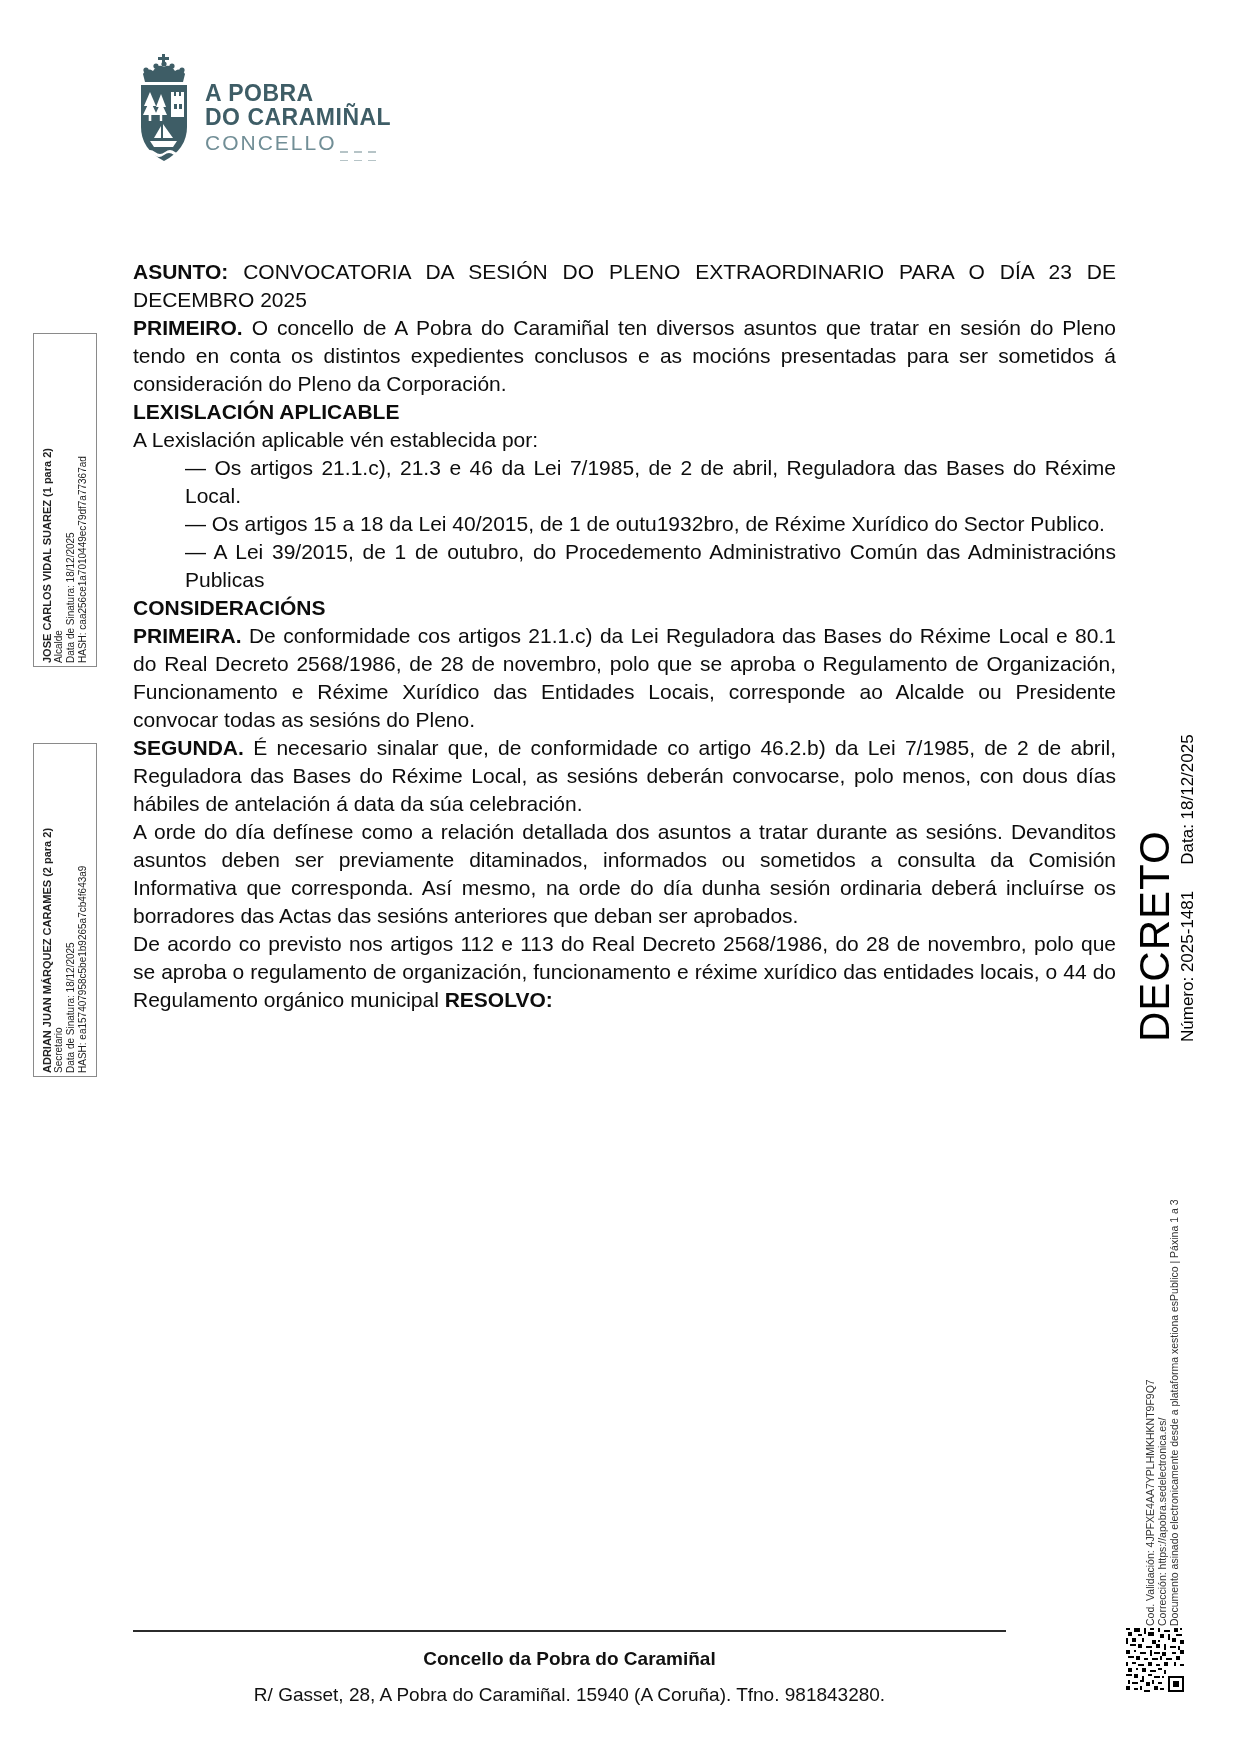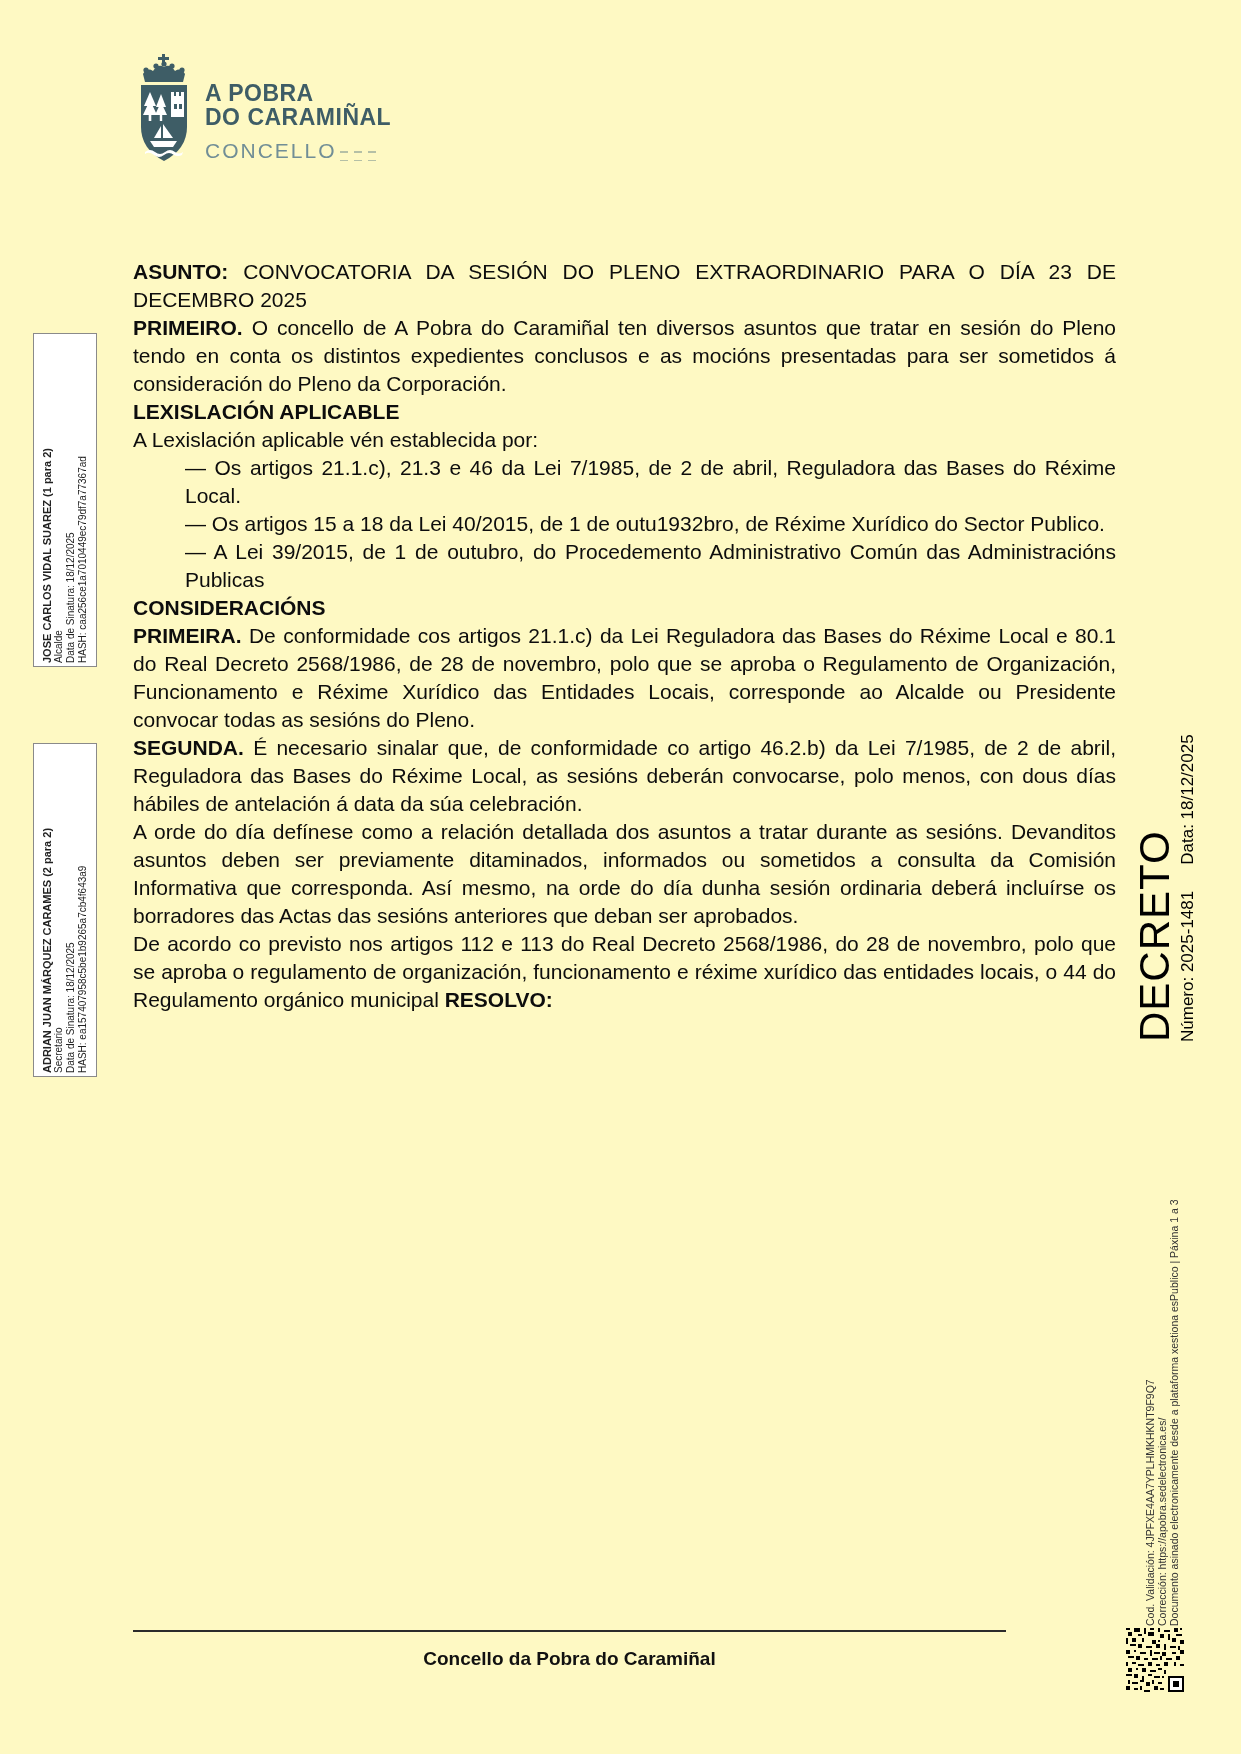--- a/index.html
+++ b/index.html
@@ -1,26 +1,26 @@
 <!DOCTYPE html>
 <html style="--brand: #3e5d66;"><head>
 <meta charset="utf-8">
 <style>
   html,body{margin:0;padding:0;background:#e8e8e8;}
   .page{
     position:relative;width:1241px;height:1754px;margin:0 auto;
-    background:#fef9c3;overflow:hidden;
+    background:#ffffff;overflow:hidden;
     font-family:"Liberation Sans","DejaVu Sans",sans-serif;color:#0d0d0d;
   }
   
   .logo{position:absolute;left:133px;top:52px;display:flex;align-items:flex-start;}
   .logo svg{width:62px;height:112px;display:block;}
   .logo-text{margin-left:10px;padding-top:30px;line-height:1.04;}
   .logo-name{font-size:23px;font-weight:bold;color:var(--brand,#3e5d66);letter-spacing:.5px;}
-  .logo-sub{font-size:21px;font-weight:normal;color:#718e96;letter-spacing:2px;margin-top:10px;}
+  .logo-sub{font-size:21px;font-weight:normal;color:#718e96;letter-spacing:2px;margin-top:2px;}
   .small-marks{position:absolute;left:340px;top:151px;display:flex;gap:6px;opacity:.45;}
   .small-marks i{display:block;width:8px;height:7px;border-top:2px solid #5f7d85;border-bottom:1px solid #5f7d85;}
   
   .sig-box{position:absolute;left:33px;width:62px;height:332px;border:1px solid #8a8a8a;background:#fff;}
   .sig-box .rot{
     position:absolute;left:50%;top:50%;width:326px;
     transform:translate(-50%,-50%) rotate(-90deg);
     font-size:10px;line-height:12px;color:#222;white-space:nowrap;
   }
   .sig-box .rot .signer{font-weight:bold;font-size:11px;}
@@ -252,15 +252,16 @@
         <rect x="21" y="24" width="8" height="8"></rect>
         <rect x="22" y="25" width="6" height="6" fill="#fff"></rect>
         <rect x="23.5" y="26.5" width="3" height="3"></rect>
       </g>
     </svg>
   </div>
 
   <div class="footer">
     <div class="rule"></div>
     <div class="org">Concello da Pobra do Caramiñal</div>
+    <div class="addr">R/ Gasset, 28, A Pobra do Caramiñal. 15940 (A Coruña). Tfno. 981843280.</div>
   </div>
 
 </div>
 
 </body></html>

